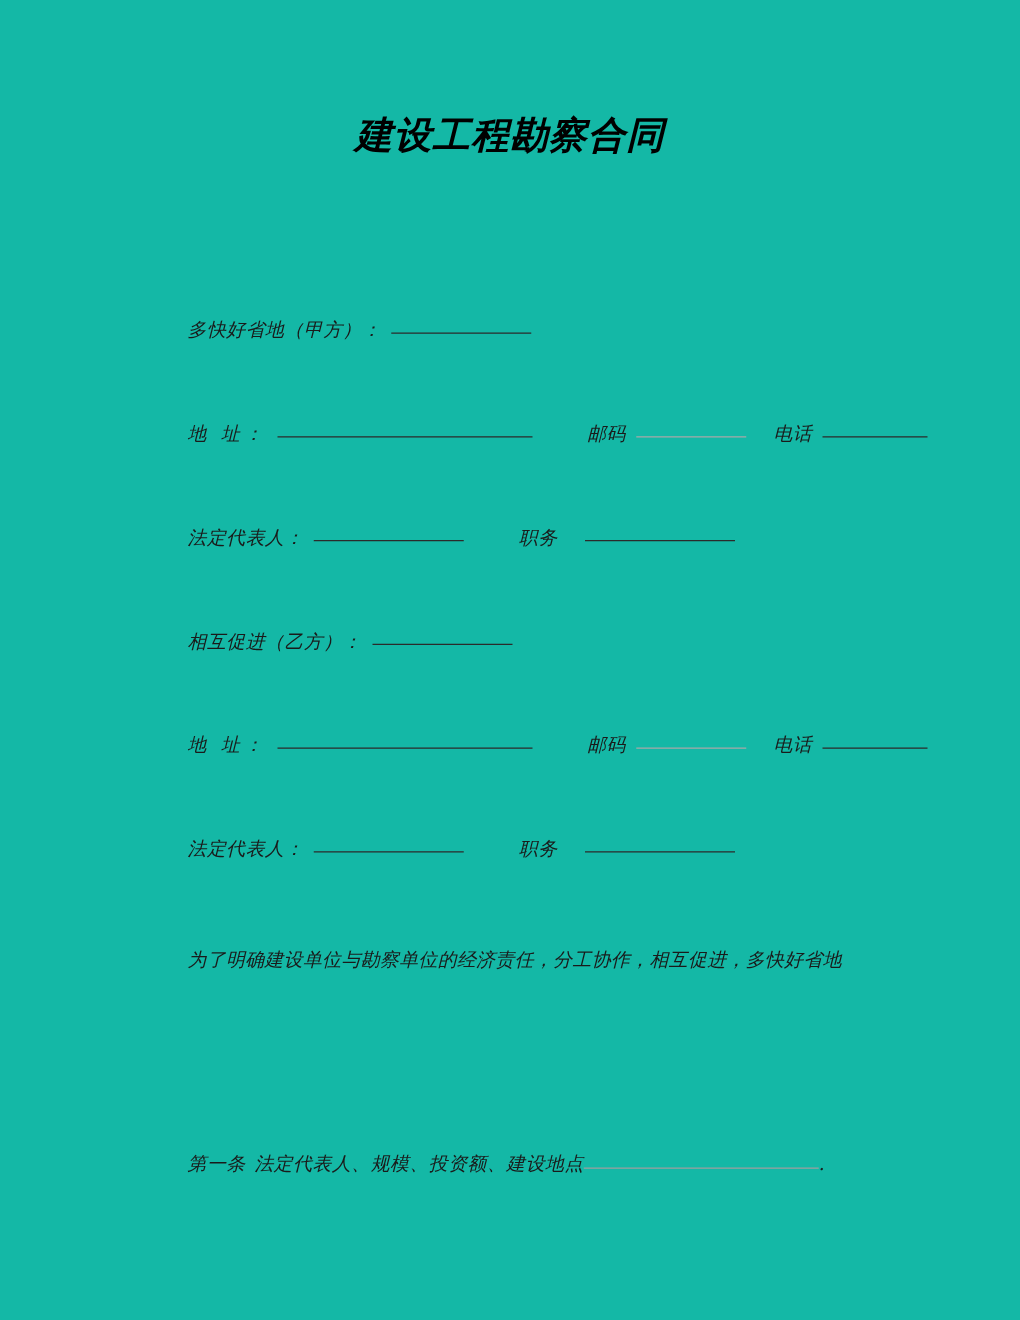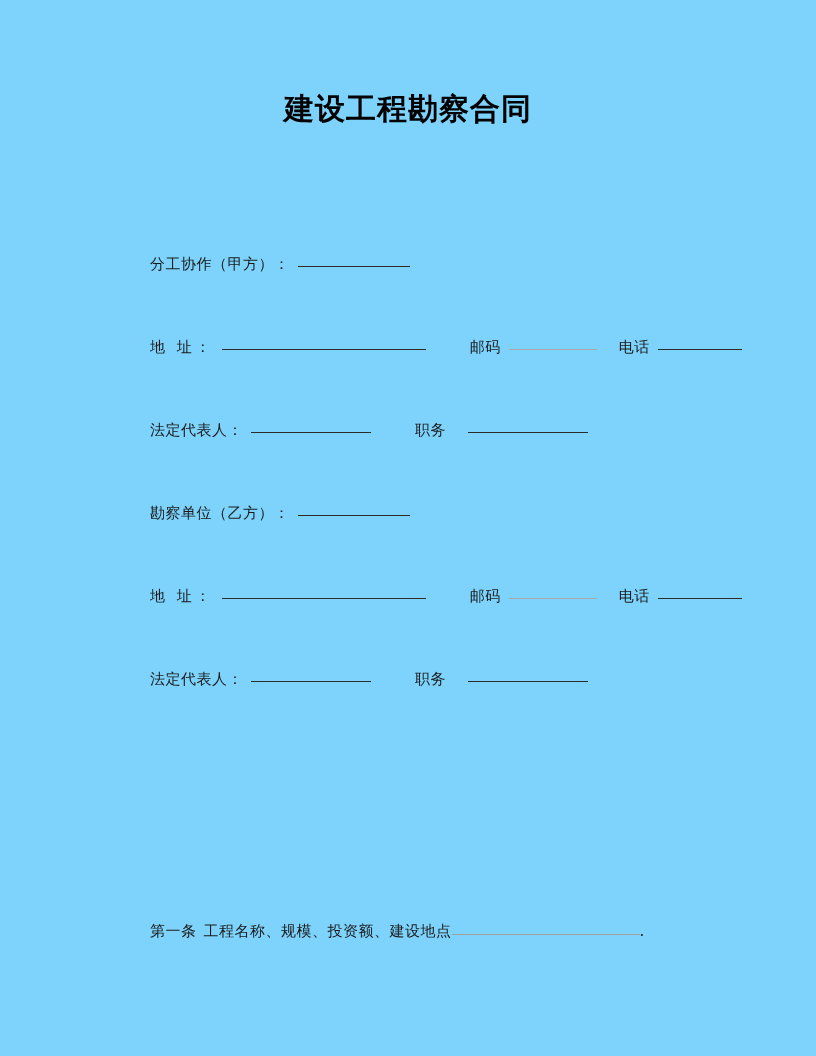--- a/index.html
+++ b/index.html
@@ -12,21 +12,22 @@
     height: 1056px;
     position: relative;
     font-family: "DejaVu Serif", "Liberation Serif", serif;
     color: #1a1a1a;
     overflow: hidden;
   }
 
   .page {
     position: absolute;
     inset: 0;
-    background: #7dd3fc;
+    background: #14b8a6;
+    font-style: italic;
   }
 
   
   .doc-title {
     position: absolute;
     top: 88px;
     left: 0;
     width: 816px;
     text-align: center;
     font-family: "DejaVu Sans", "Liberation Sans", sans-serif;
@@ -136,45 +137,46 @@
 </head>
 <body>
 
 <div class="page">
 
   <div class="doc-title">建设工程勘察合同</div>
 
   <div class="form-block">
 
     <div class="form-row">
-      <span class="label">分工协作（甲方）：</span><span class="gap-sm"></span><span class="rule w-unit"></span>
+      <span class="label">多快好省地（甲方）：</span><span class="gap-sm"></span><span class="rule w-unit"></span>
     </div>
 
     <div class="form-row">
       <span class="label wide">地 址：</span><span class="gap-sm"></span><span class="rule w-addr"></span><span class="gap-lg"></span><span class="label">邮码</span><span class="gap-sm"></span><span class="rule light w-zip"></span><span class="gap-md"></span><span class="label">电话</span><span class="gap-sm"></span><span class="rule w-tel"></span>
     </div>
 
     <div class="form-row">
       <span class="label">法定代表人：</span><span class="gap-sm"></span><span class="rule w-rep"></span><span class="gap-lg"></span><span class="label">职务</span><span class="gap-md"></span><span class="rule w-title"></span>
     </div>
 
     <div class="form-row">
-      <span class="label">勘察单位（乙方）：</span><span class="gap-sm"></span><span class="rule w-unit"></span>
+      <span class="label">相互促进（乙方）：</span><span class="gap-sm"></span><span class="rule w-unit"></span>
     </div>
 
     <div class="form-row">
       <span class="label wide">地 址：</span><span class="gap-sm"></span><span class="rule w-addr"></span><span class="gap-lg"></span><span class="label">邮码</span><span class="gap-sm"></span><span class="rule light w-zip"></span><span class="gap-md"></span><span class="label">电话</span><span class="gap-sm"></span><span class="rule w-tel"></span>
     </div>
 
     <div class="form-row">
       <span class="label">法定代表人：</span><span class="gap-sm"></span><span class="rule w-rep"></span><span class="gap-lg"></span><span class="label">职务</span><span class="gap-md"></span><span class="rule w-title"></span>
     </div>
 
   </div>
 
   <div class="para-block">
+    <div class="para-line first">为了明确建设单位与勘察单位的经济责任，分工协作，相互促进，多快好省地</div>
   </div>
 
   <div class="clause-block">
-    <span class="label">第一条</span><span class="clause-spacer"></span><span class="label">工程名称、规模、投资额、建设地点</span><span class="clause-rule"></span><span class="clause-dot">.</span>
+    <span class="label">第一条</span><span class="clause-spacer"></span><span class="label">法定代表人、规模、投资额、建设地点</span><span class="clause-rule"></span><span class="clause-dot">.</span>
   </div>
 
 </div>
 
 </body></html>

